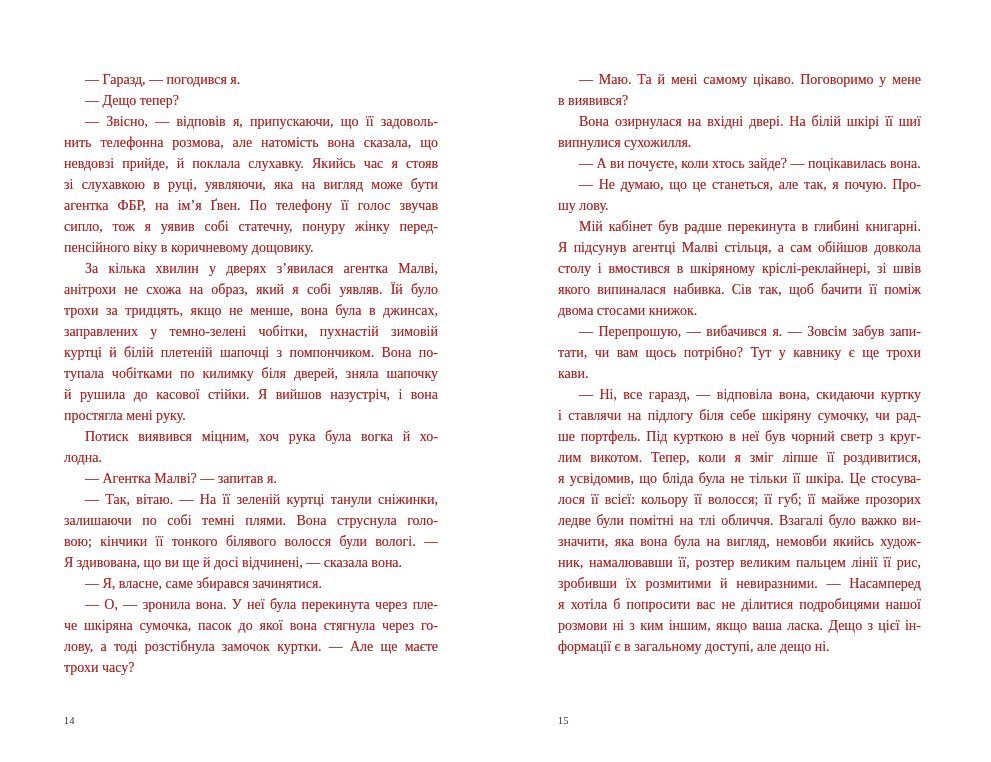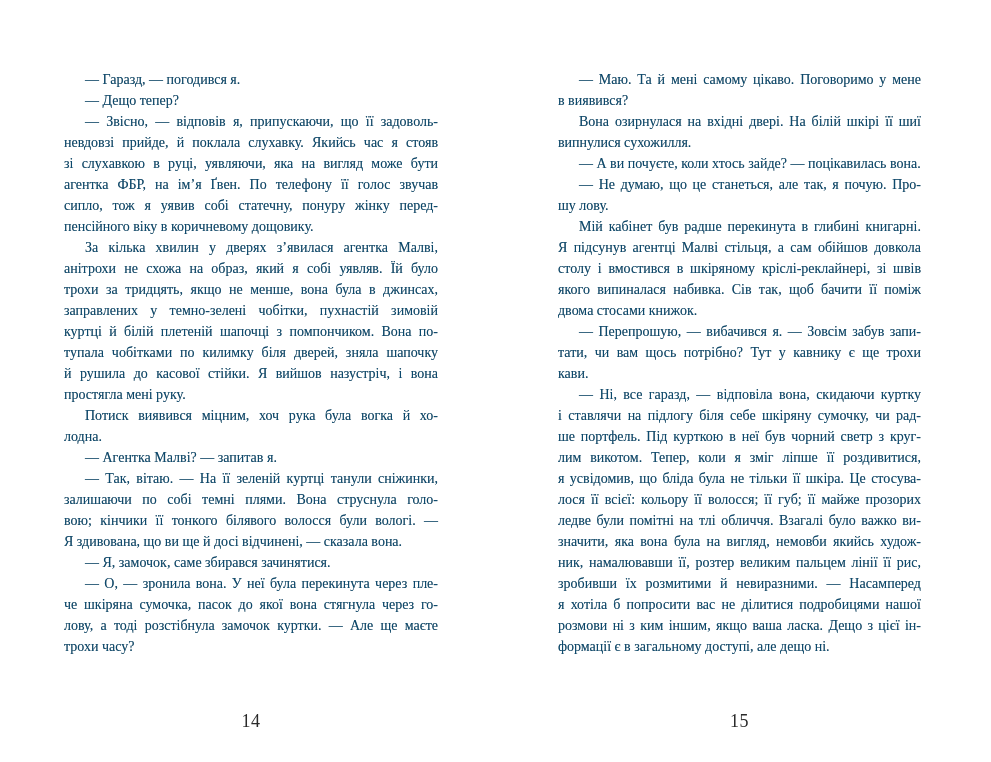--- a/index.html
+++ b/index.html
@@ -14,21 +14,21 @@
     height: 762px;
     background: #ffffff;
     overflow: hidden;
     font-family: "Liberation Serif", "DejaVu Serif", serif;
   }
   .text-col {
     position: absolute;
     top: 69px;
     font-size: 14px;
     line-height: 21px;
-    color: #0c4a6e;
+    color: #b91c1c;
     text-align: justify;
     text-shadow: 0 0 0.3px rgba(20,20,20,0.4);
   }
   .text-col--left  { left: 64px;  width: 374px; }
   .text-col--right { left: 558px; width: 363px; }
 
   .paragraph { margin: 0; padding: 0; }
 
   .line {
     display: block;
@@ -36,43 +36,43 @@
     text-align-last: justify;
     text-justify: inter-word;
     white-space: normal;
   }
   .line.para-first { text-indent: 21px; }
   .line.para-last  { text-align-last: left; }
 
   .page-num {
     position: absolute;
     top: 713px;
-    font-size: 18px;
+    font-size: 10px;
     line-height: 16px;
     color: #2a2a2a;
-    text-align: center;
     letter-spacing: 0.5px;
   }
   .page-num--left  { left: 64px;  width: 374px; }
   .page-num--right { left: 558px; width: 363px; }
 </style>
 </head>
 <body>
 
 <div class="spread">
 
   <div class="text-col text-col--left">
       <div class="paragraph">
         <div class="line para-first para-last">— Гаразд, — погодився я.</div>
       </div>
       <div class="paragraph">
         <div class="line para-first para-last">— Дещо тепер?</div>
       </div>
       <div class="paragraph">
         <div class="line para-first">— Звісно, — відповів я, припускаючи, що її задоволь-</div>
+        <div class="line">нить телефонна розмова, але натомість вона сказала, що</div>
         <div class="line">невдовзі прийде, й поклала слухавку. Якийсь час я стояв</div>
         <div class="line">зі слухавкою в руці, уявляючи, яка на вигляд може бути</div>
         <div class="line">агентка ФБР, на ім’я Ґвен. По телефону її голос звучав</div>
         <div class="line">сипло, тож я уявив собі статечну, понуру жінку перед-</div>
         <div class="line para-last">пенсійного віку в коричневому дощовику.</div>
       </div>
       <div class="paragraph">
         <div class="line para-first">За кілька хвилин у дверях з’явилася агентка Малві,</div>
         <div class="line">анітрохи не схожа на образ, який я собі уявляв. Їй було</div>
         <div class="line">трохи за тридцять, якщо не менше, вона була в джинсах,</div>
@@ -89,21 +89,21 @@
       <div class="paragraph">
         <div class="line para-first para-last">— Агентка Малві? — запитав я.</div>
       </div>
       <div class="paragraph">
         <div class="line para-first">— Так, вітаю. — На її зеленій куртці танули сніжинки,</div>
         <div class="line">залишаючи по собі темні плями. Вона струснула голо-</div>
         <div class="line">вою; кінчики її тонкого білявого волосся були вологі. —</div>
         <div class="line para-last">Я здивована, що ви ще й досі відчинені, — сказала вона.</div>
       </div>
       <div class="paragraph">
-        <div class="line para-first para-last">— Я, замочок, саме збирався зачинятися.</div>
+        <div class="line para-first para-last">— Я, власне, саме збирався зачинятися.</div>
       </div>
       <div class="paragraph">
         <div class="line para-first">— О, — зронила вона. У неї була перекинута через пле-</div>
         <div class="line">че шкіряна сумочка, пасок до якої вона стягнула через го-</div>
         <div class="line">лову, а тоді розстібнула замочок куртки. — Але ще маєте</div>
         <div class="line para-last">трохи часу?</div>
       </div>
     </div>
 
   <div class="text-col text-col--right">

